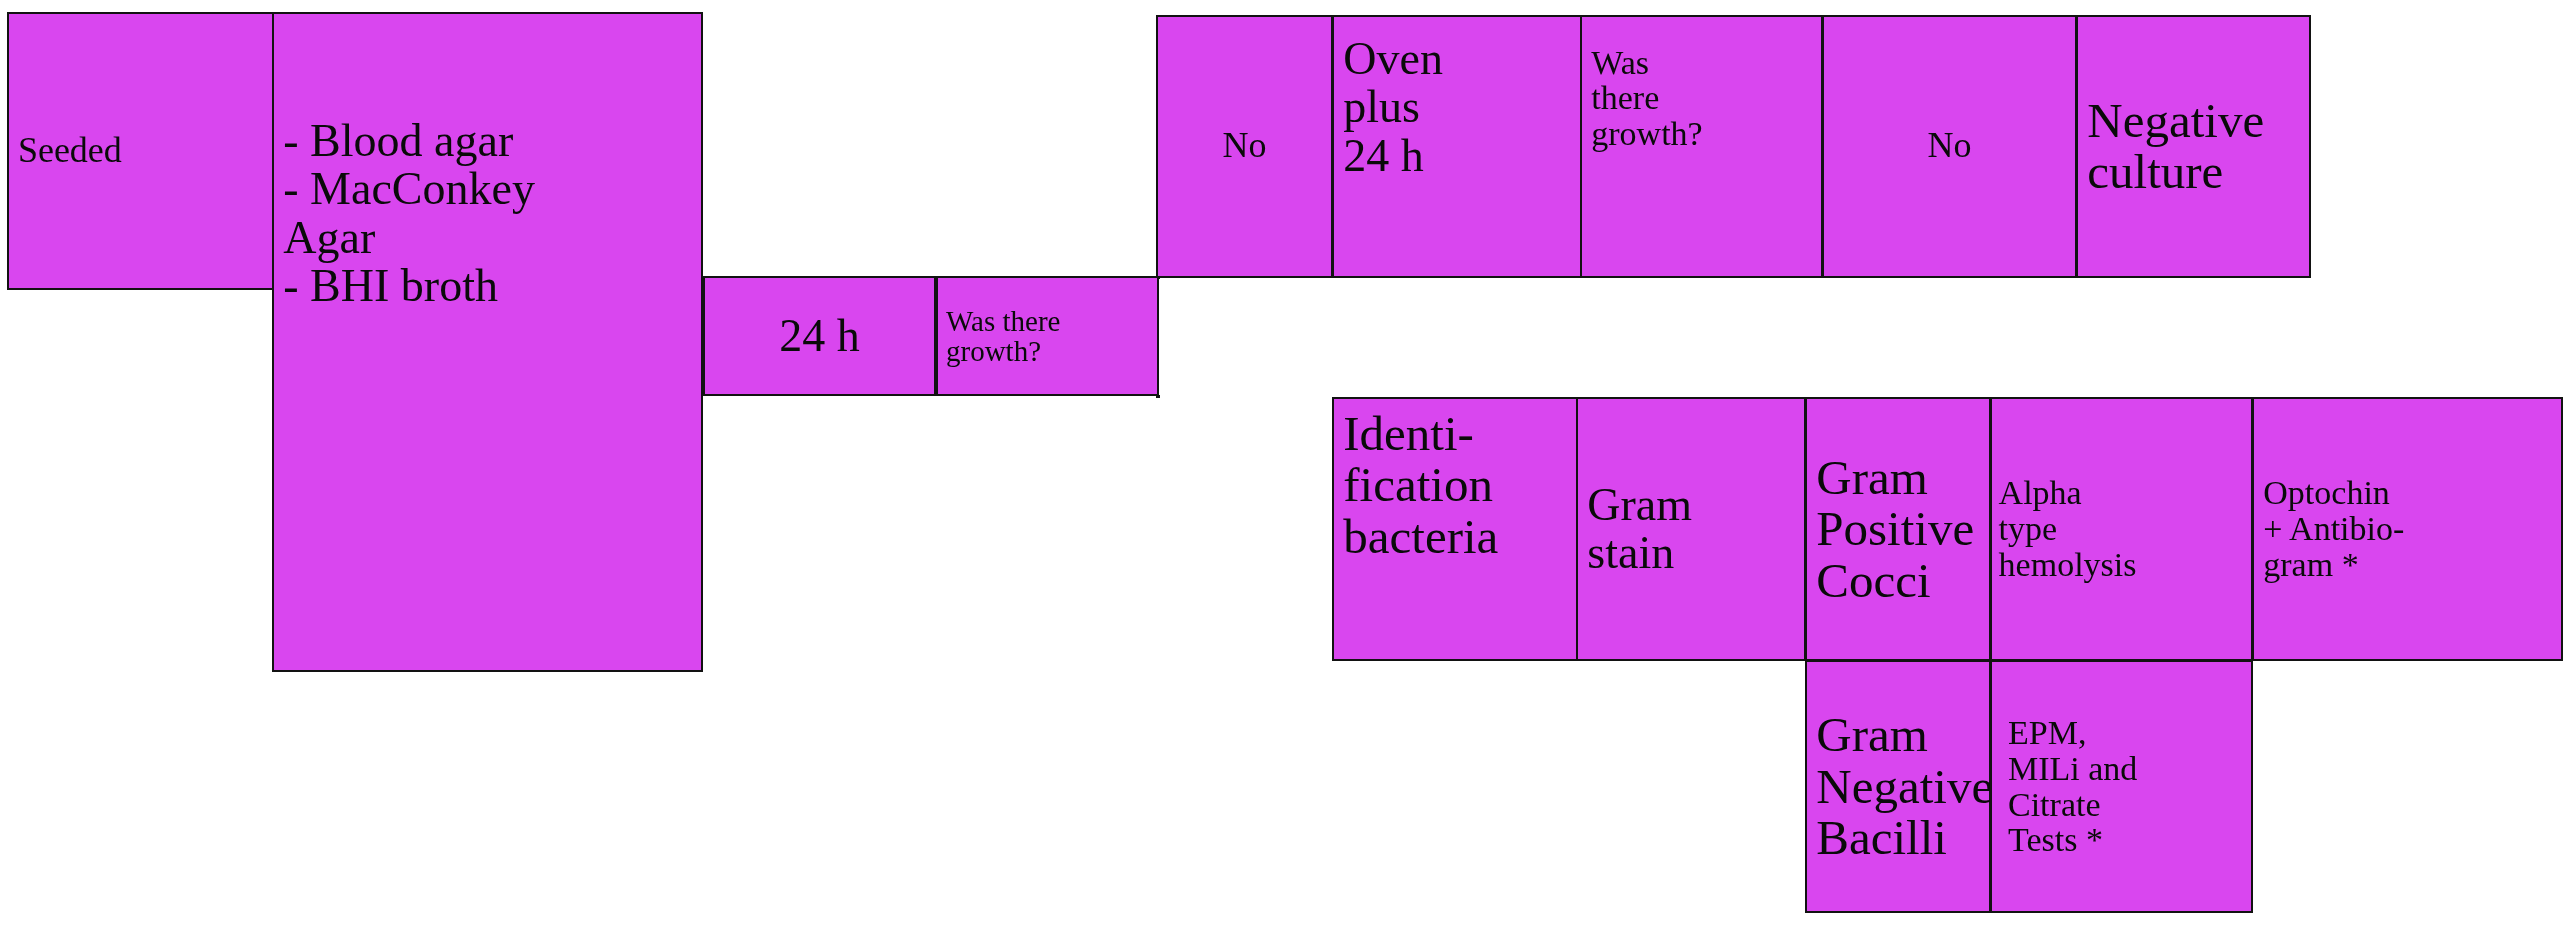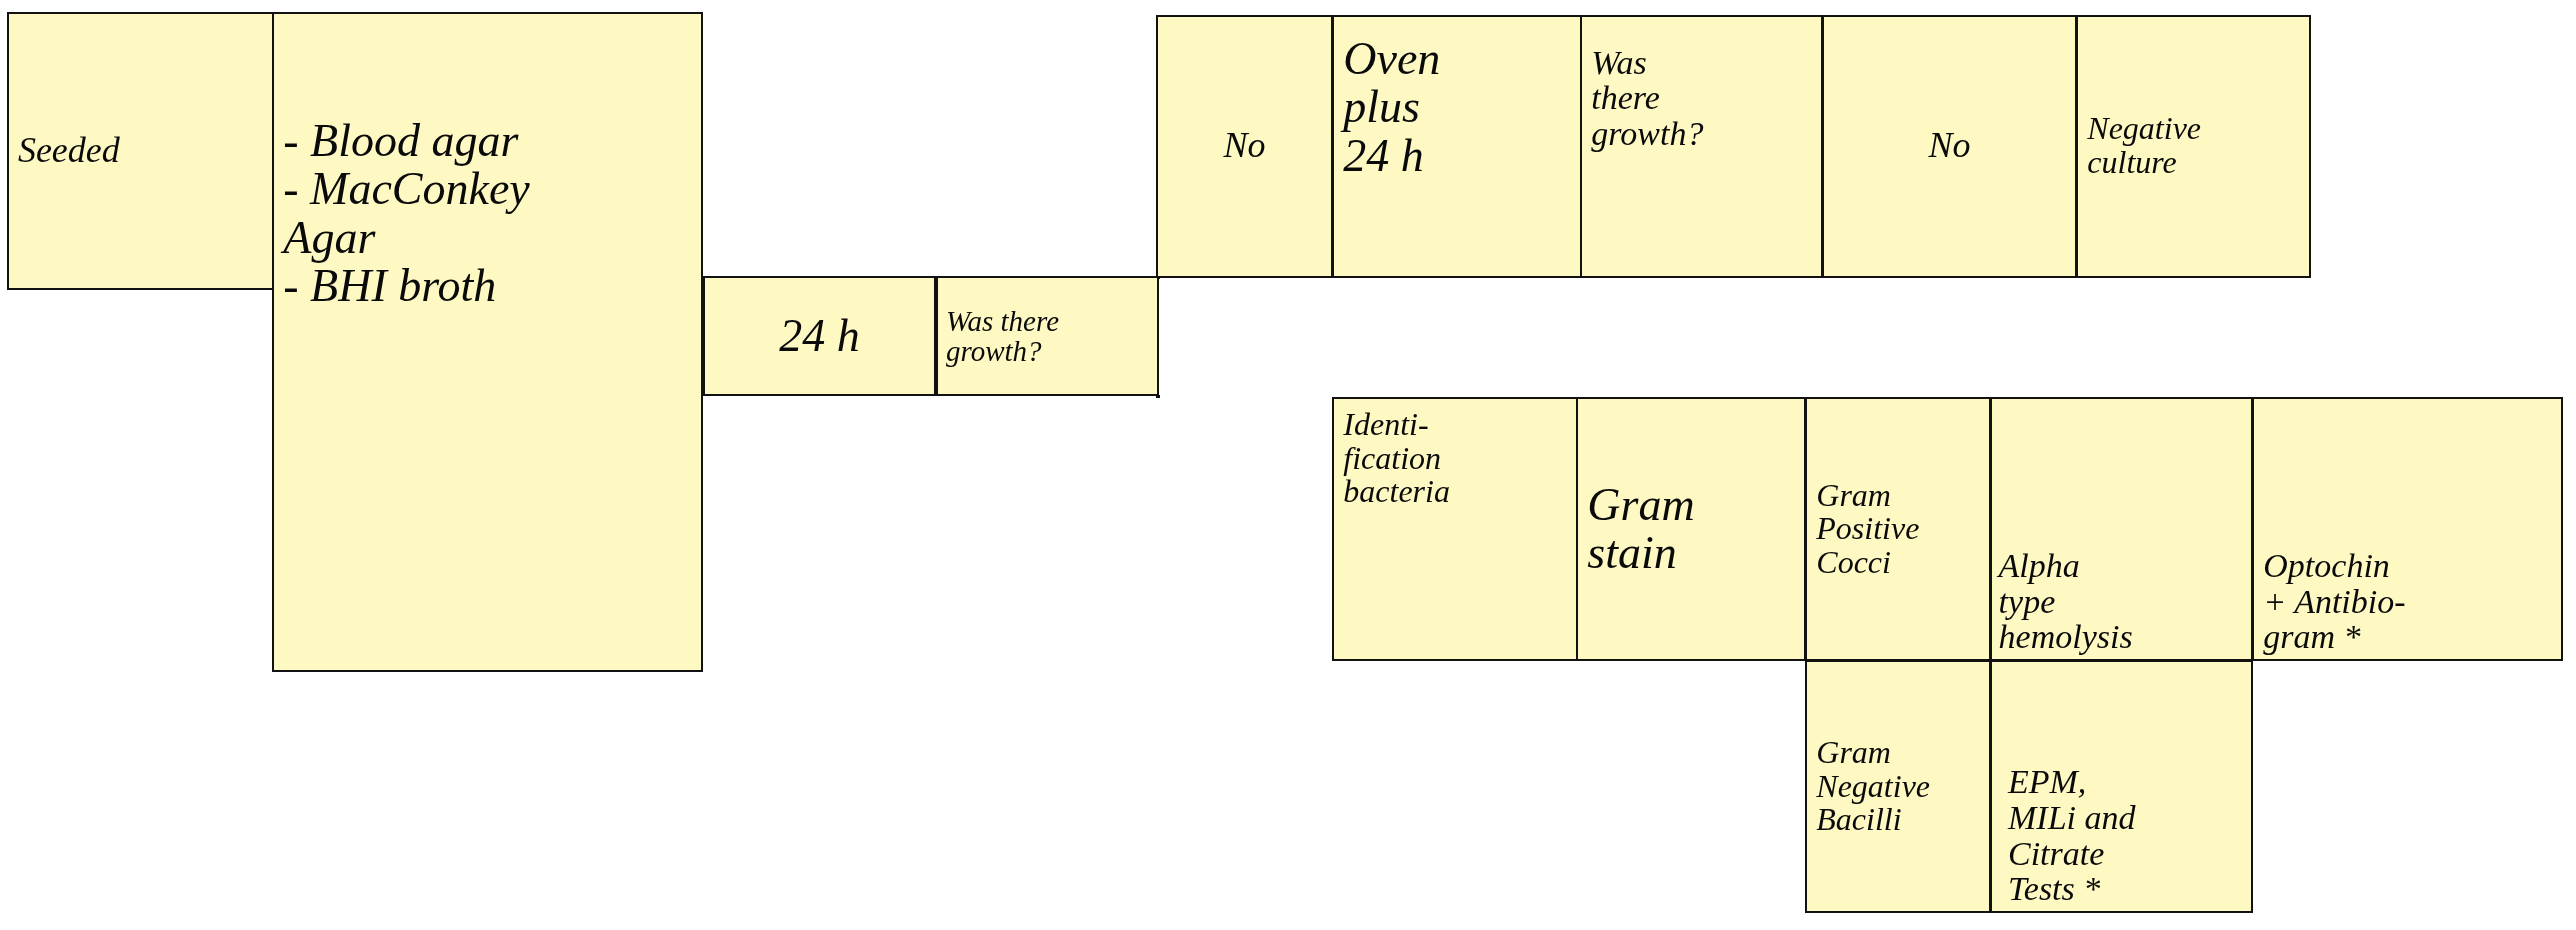--- a/index.html
+++ b/index.html
@@ -13,43 +13,42 @@
     height: 930px;
     background: #ffffff;
     font-family: "Liberation Serif", "DejaVu Serif", serif;
     color: #0a0a0a;
     overflow: hidden;
   }
   .box {
     position: absolute;
     box-sizing: border-box;
     border: 2.6px solid #121212;
-    background: #fef9c3;
+    background: #d946ef;
     display: flex;
     align-items: center;
     justify-content: flex-start;
     padding: 4px 9.3px;
     line-height: 1.05;
-    font-style: italic;
   }
   .box .txt {
     display: block;
     width: 100%;
     white-space: pre-line;
   }
   .center { justify-content: flex-end; }
   .center .txt { text-align: center; }
   .leftal { justify-content: flex-start; }
   .leftal .txt { text-align: left; }
 
   
   .fs-xl  { font-size: 36px; }
   .fs-lg  { font-size: 46px; }
-  .fs-md  { font-size: 32px; }
-  .fs-sm  { font-size: 34px; align-items: flex-end; }
+  .fs-md  { font-size: 49px; }
+  .fs-sm  { font-size: 34px; }
   .fs-xs  { font-size: 29px; }
 
   
   .conn {
     position: absolute;
     background: #121212;
   }
 </style>
 </head>
 <body>

